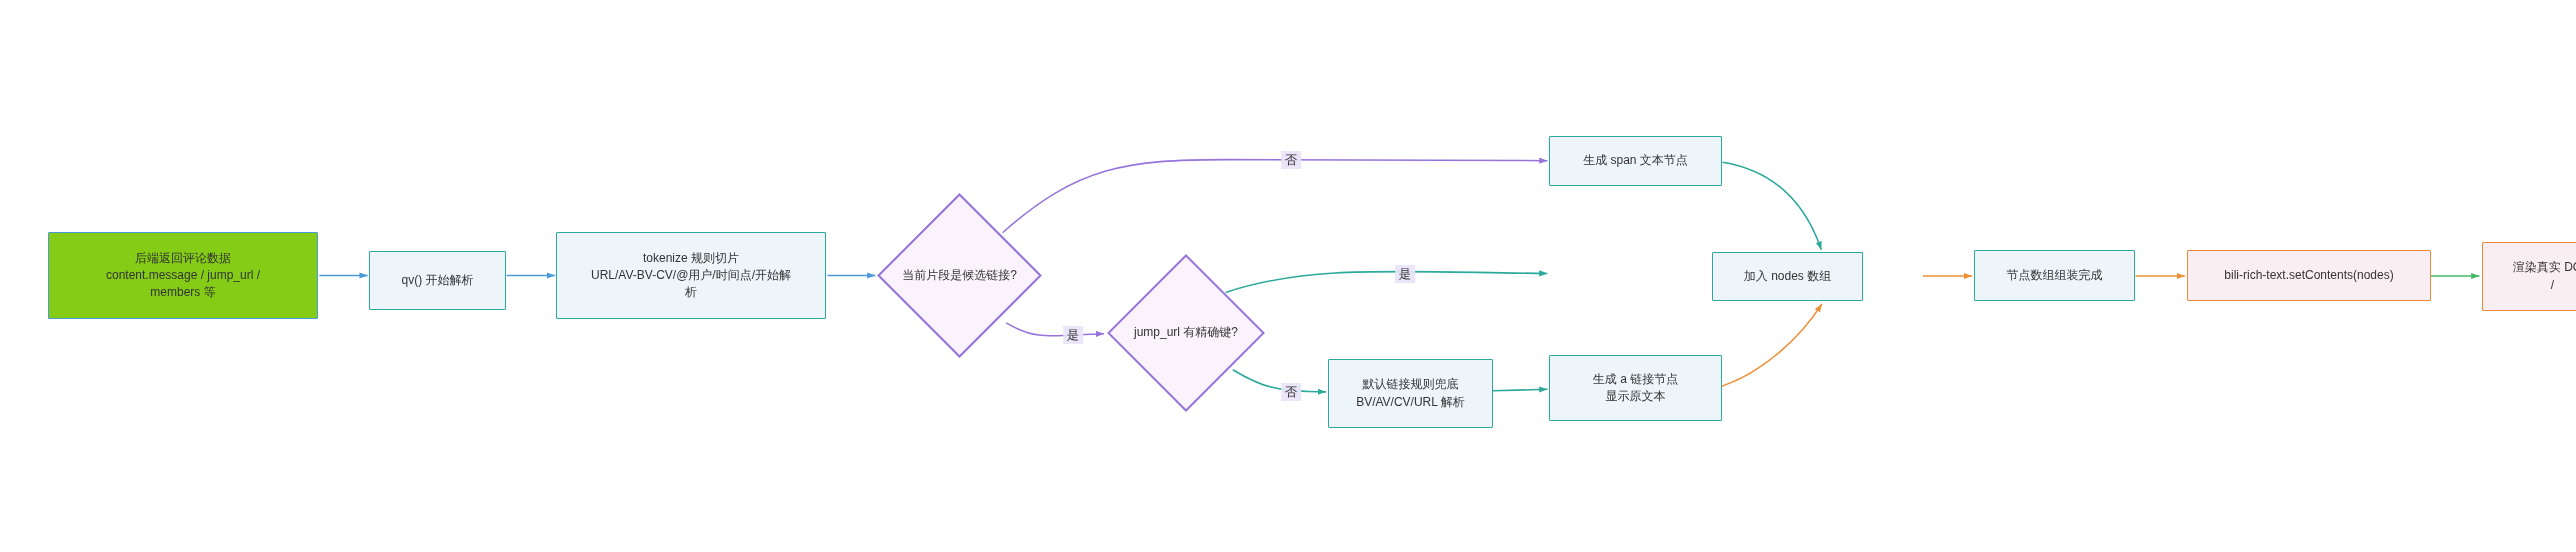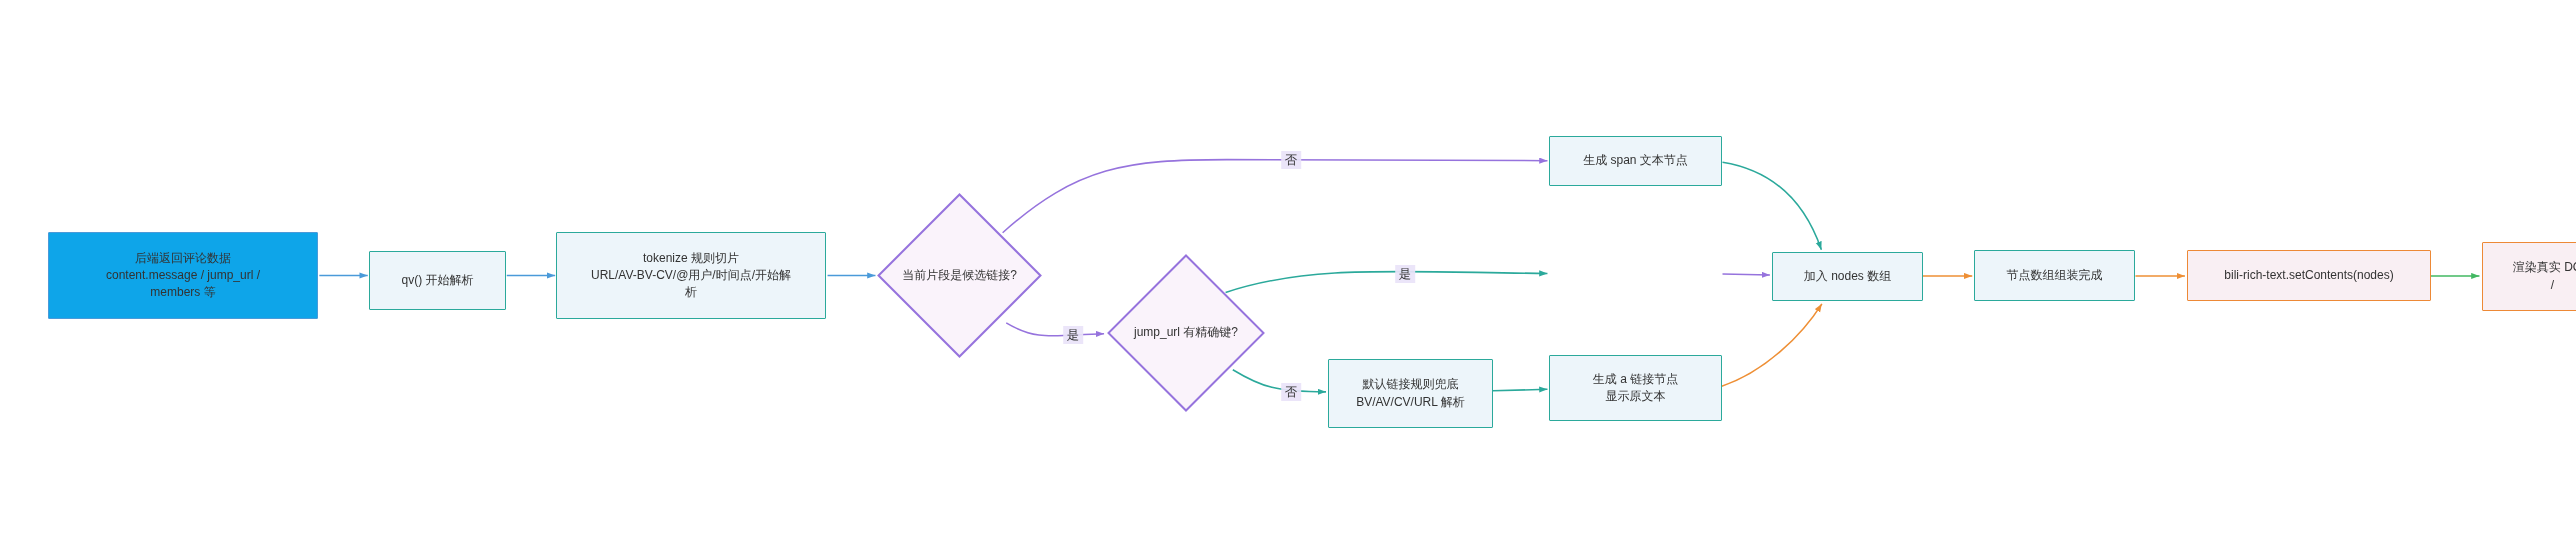--- a/index.html
+++ b/index.html
@@ -2,21 +2,21 @@
 <html style="font-size:8.2px"><head>
 <meta charset="utf-8">
 <style>
   html,body{margin:0;padding:0;background:#ffffff;}
   body{font-family:"Liberation Sans","DejaVu Sans",sans-serif;}
   .canvas{position:relative;width:3393px;height:552px;background:#ffffff;overflow:hidden;}
   .edges{position:absolute;left:0;top:0;width:3393px;height:552px;}
   .node{position:absolute;box-sizing:border-box;display:flex;flex-direction:column;justify-content:center;
         align-items:center;text-align:center;font-size:12px;line-height:1.42;color:#333333;border-radius:1px;}
   .rect-teal{border:1.5px solid #2BA99B;background:#EDF5FA;}
-  .rect-blue{border:1.5px solid #4A9AD9;background:#0ea5e9;}
+  .rect-blue{border:1.5px solid #4A9AD9;background:#84cc16;}
   .rect-orange{border:1.5px solid #ED8936;background:#F9EFF3;}
   .node .line{padding:0 7.7px;}
   .node-tokenize .line{padding:0 29px;text-align:center;}
   .diamond{border:none;background:transparent;}
   .diamond svg{position:absolute;left:0;top:0;width:100%;height:100%;}
   .diamond .dlines{position:relative;z-index:1;padding:0 5.2px;}
   .edge-label{position:absolute;transform:translate(-50%,-50%);background:rgba(233,227,248,0.92);
         color:#333333;font-size:12.4px;padding:0.5px 3.6px;white-space:nowrap;z-index:2;}
 </style>
 </head>
@@ -119,21 +119,21 @@
   <div class="node rect-teal" style="left:1328px;top:359px;width:165px;height:69px">
     <div class="line">默认链接规则兜底</div>
     <div class="line">BV/AV/CV/URL 解析</div>
   </div>
 
   <div class="node rect-teal" style="left:1549px;top:355px;width:173px;height:66px">
     <div class="line">生成 a 链接节点</div>
     <div class="line">显示原文本</div>
   </div>
 
-  <div class="node rect-teal" style="left:1772px;top:252px;width:151px;height:49px">
+  <div class="node rect-teal" style="left:1712px;top:252px;width:151px;height:49px">
     <div class="line">加入 nodes 数组</div>
   </div>
 
   <div class="node rect-teal" style="left:1974px;top:250px;width:161px;height:51px">
     <div class="line">节点数组组装完成</div>
   </div>
 
   <div class="node rect-orange" style="left:2187px;top:250px;width:244px;height:51px">
     <div class="line">bili-rich-text.setContents(nodes)</div>
   </div>

